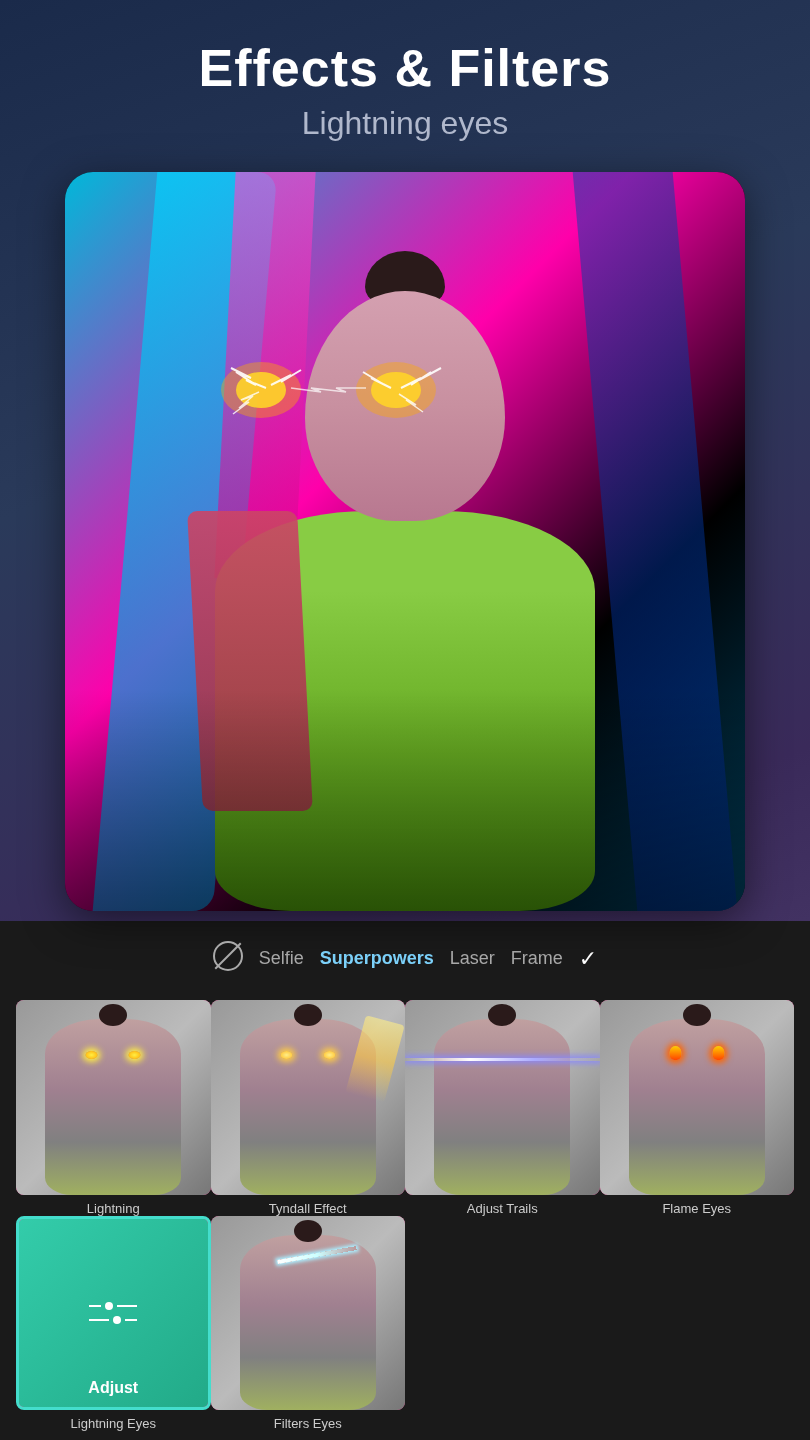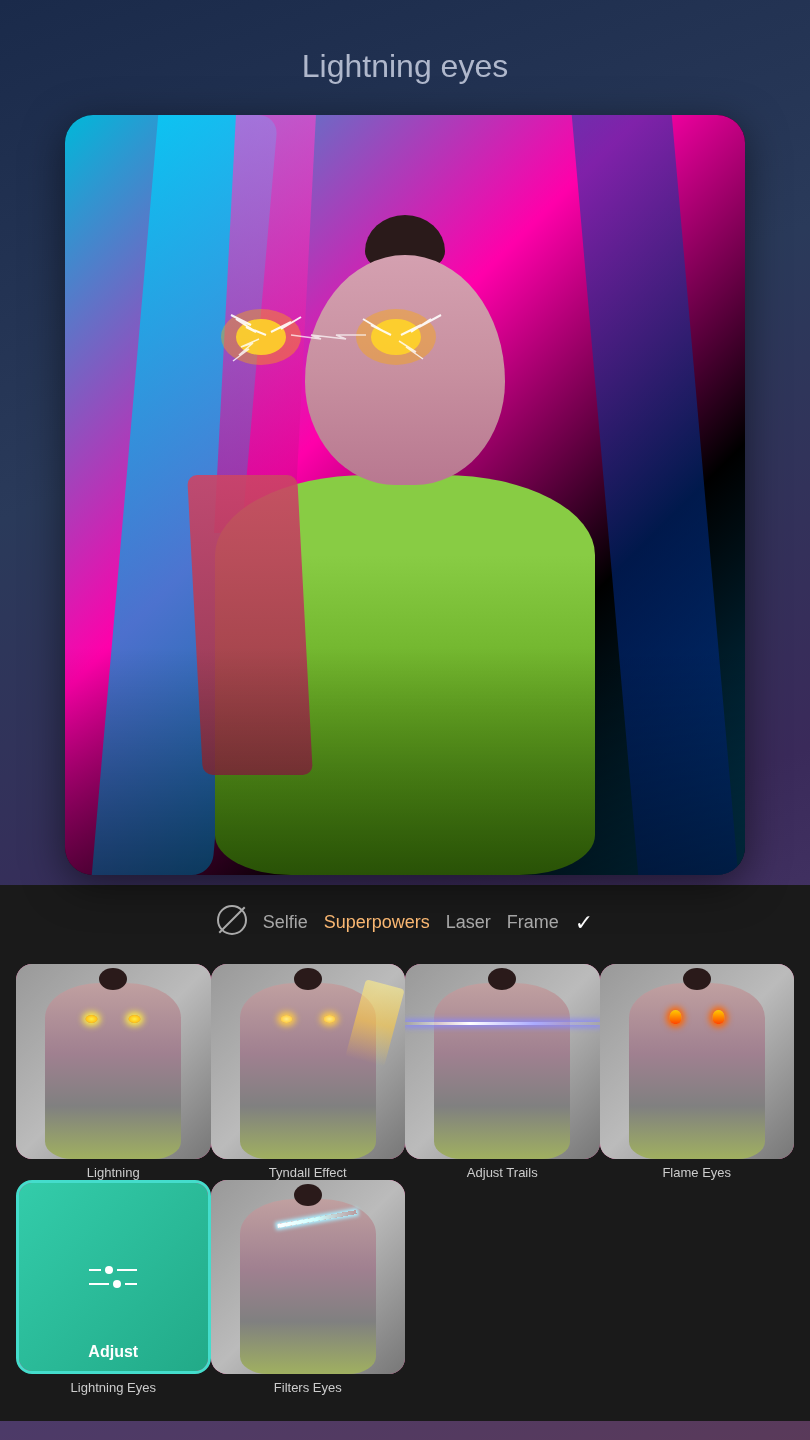--- a/index.html
+++ b/index.html
@@ -173,22 +173,22 @@
     }
 
     .control-item {
       color: #aaaaaa;
       font-size: 18px;
       cursor: pointer;
       padding: 4px 8px;
     }
 
     .control-item.active {
-      color: #fdba74;
-      font-weight: 400;
+      color: #7dd3fc;
+      font-weight: 700;
     }
 
     .control-check {
       color: #ffffff;
       font-size: 22px;
     }
 
     .no-icon {
       width: 30px;
       height: 30px;
@@ -206,38 +206,38 @@
       width: 36px;
       height: 2px;
       background: #aaaaaa;
       transform: rotate(-45deg);
     }
 
     
     .effects-grid {
       width: 100%;
       background: #1a1a1a;
-      padding: 10px 16px 26px;
+      padding: 10px 16px 9px;
       display: grid;
       grid-template-columns: repeat(4, 1fr);
       flex-shrink: 0;
     }
 
     .effect-item {
       display: flex;
       flex-direction: column;
       align-items: center;
       gap: 6px;
       cursor: pointer;
     }
 
     .effect-thumb {
       width: 100%;
       aspect-ratio: 1;
-      border-radius: 16px;
+      border-radius: 8px;
       overflow: hidden;
       position: relative;
       background: #ec4899;
     }
 
     .effect-thumb.selected {
       border: 3px solid #44ddcc;
     }
 
     .effect-label {
@@ -447,20 +447,21 @@
     }
 
     .thumb-bg-gray {
       background: linear-gradient(135deg, #999 0%, #bbb 50%, #777 100%) !important;
     }
   </style>
 </head>
 <body>
 
 <div class="header">
+  <div class="header-title">Effects &amp; Filters</div>
   <div class="header-subtitle">Lightning eyes</div>
 </div>
 
 <div class="photo-container">
   <div class="photo-bg">
 
     <div class="stripe-left"></div>
     <div class="stripe-pink"></div>
     <div class="stripe-right"></div>
 

